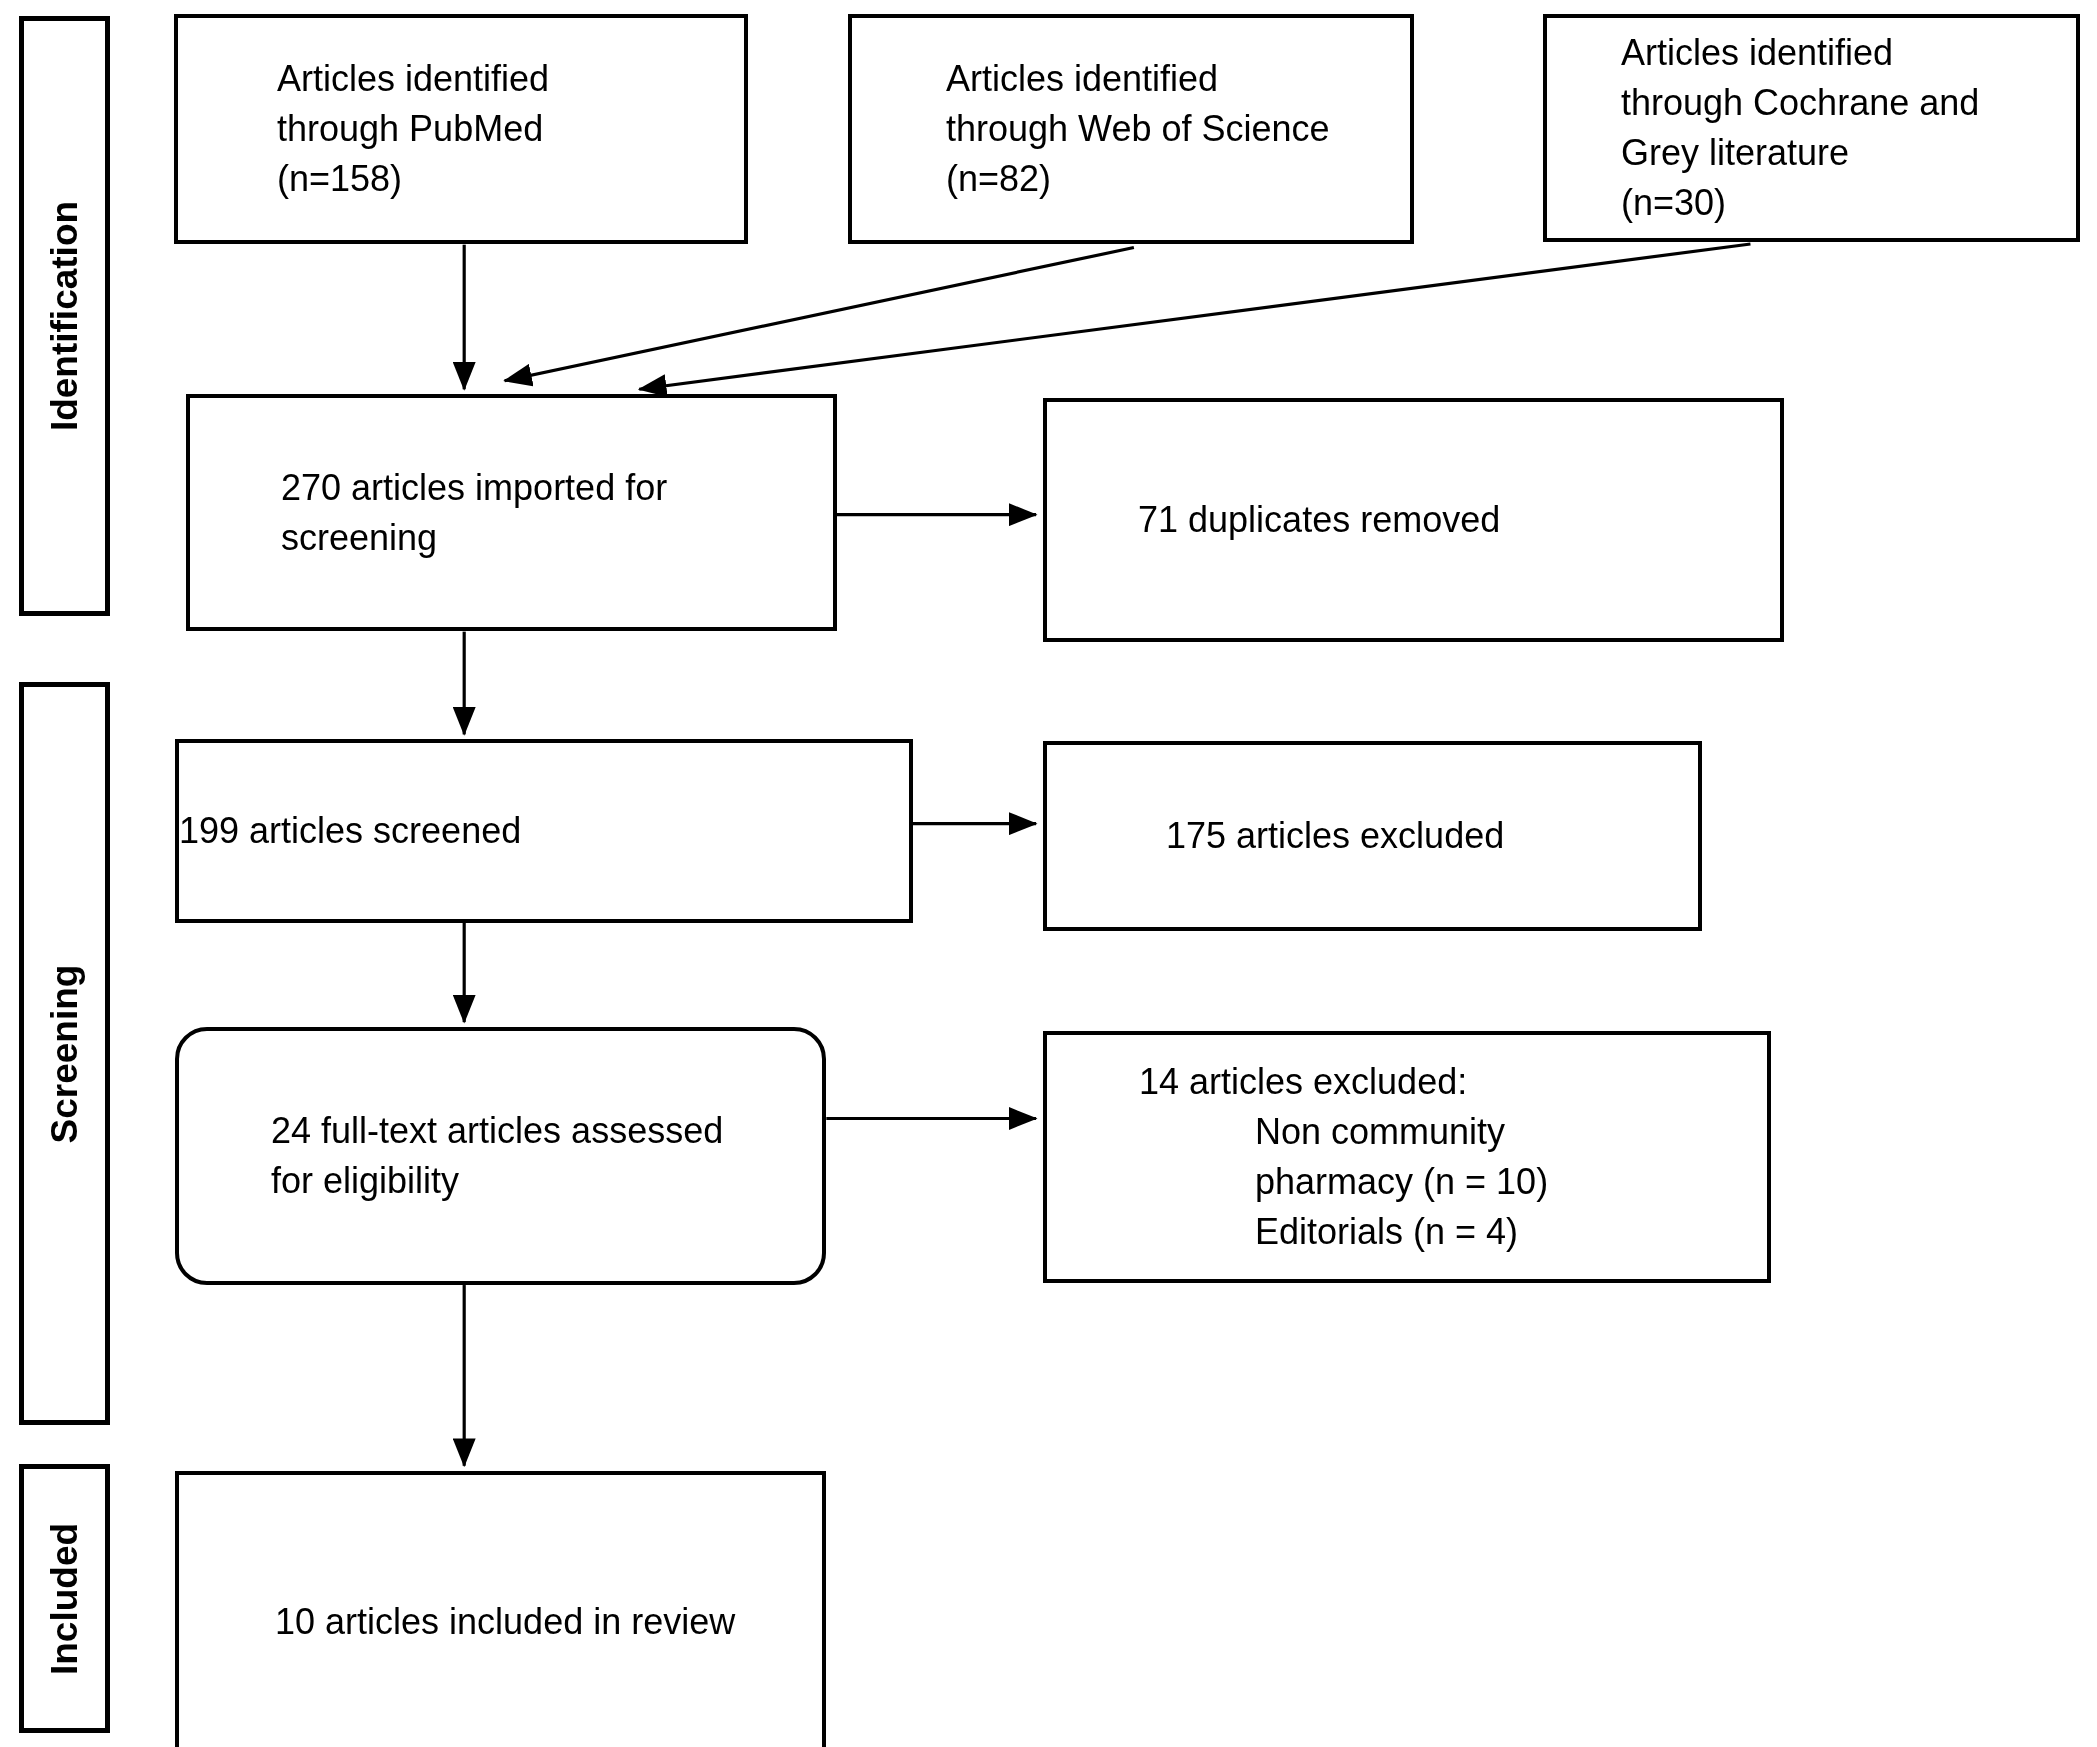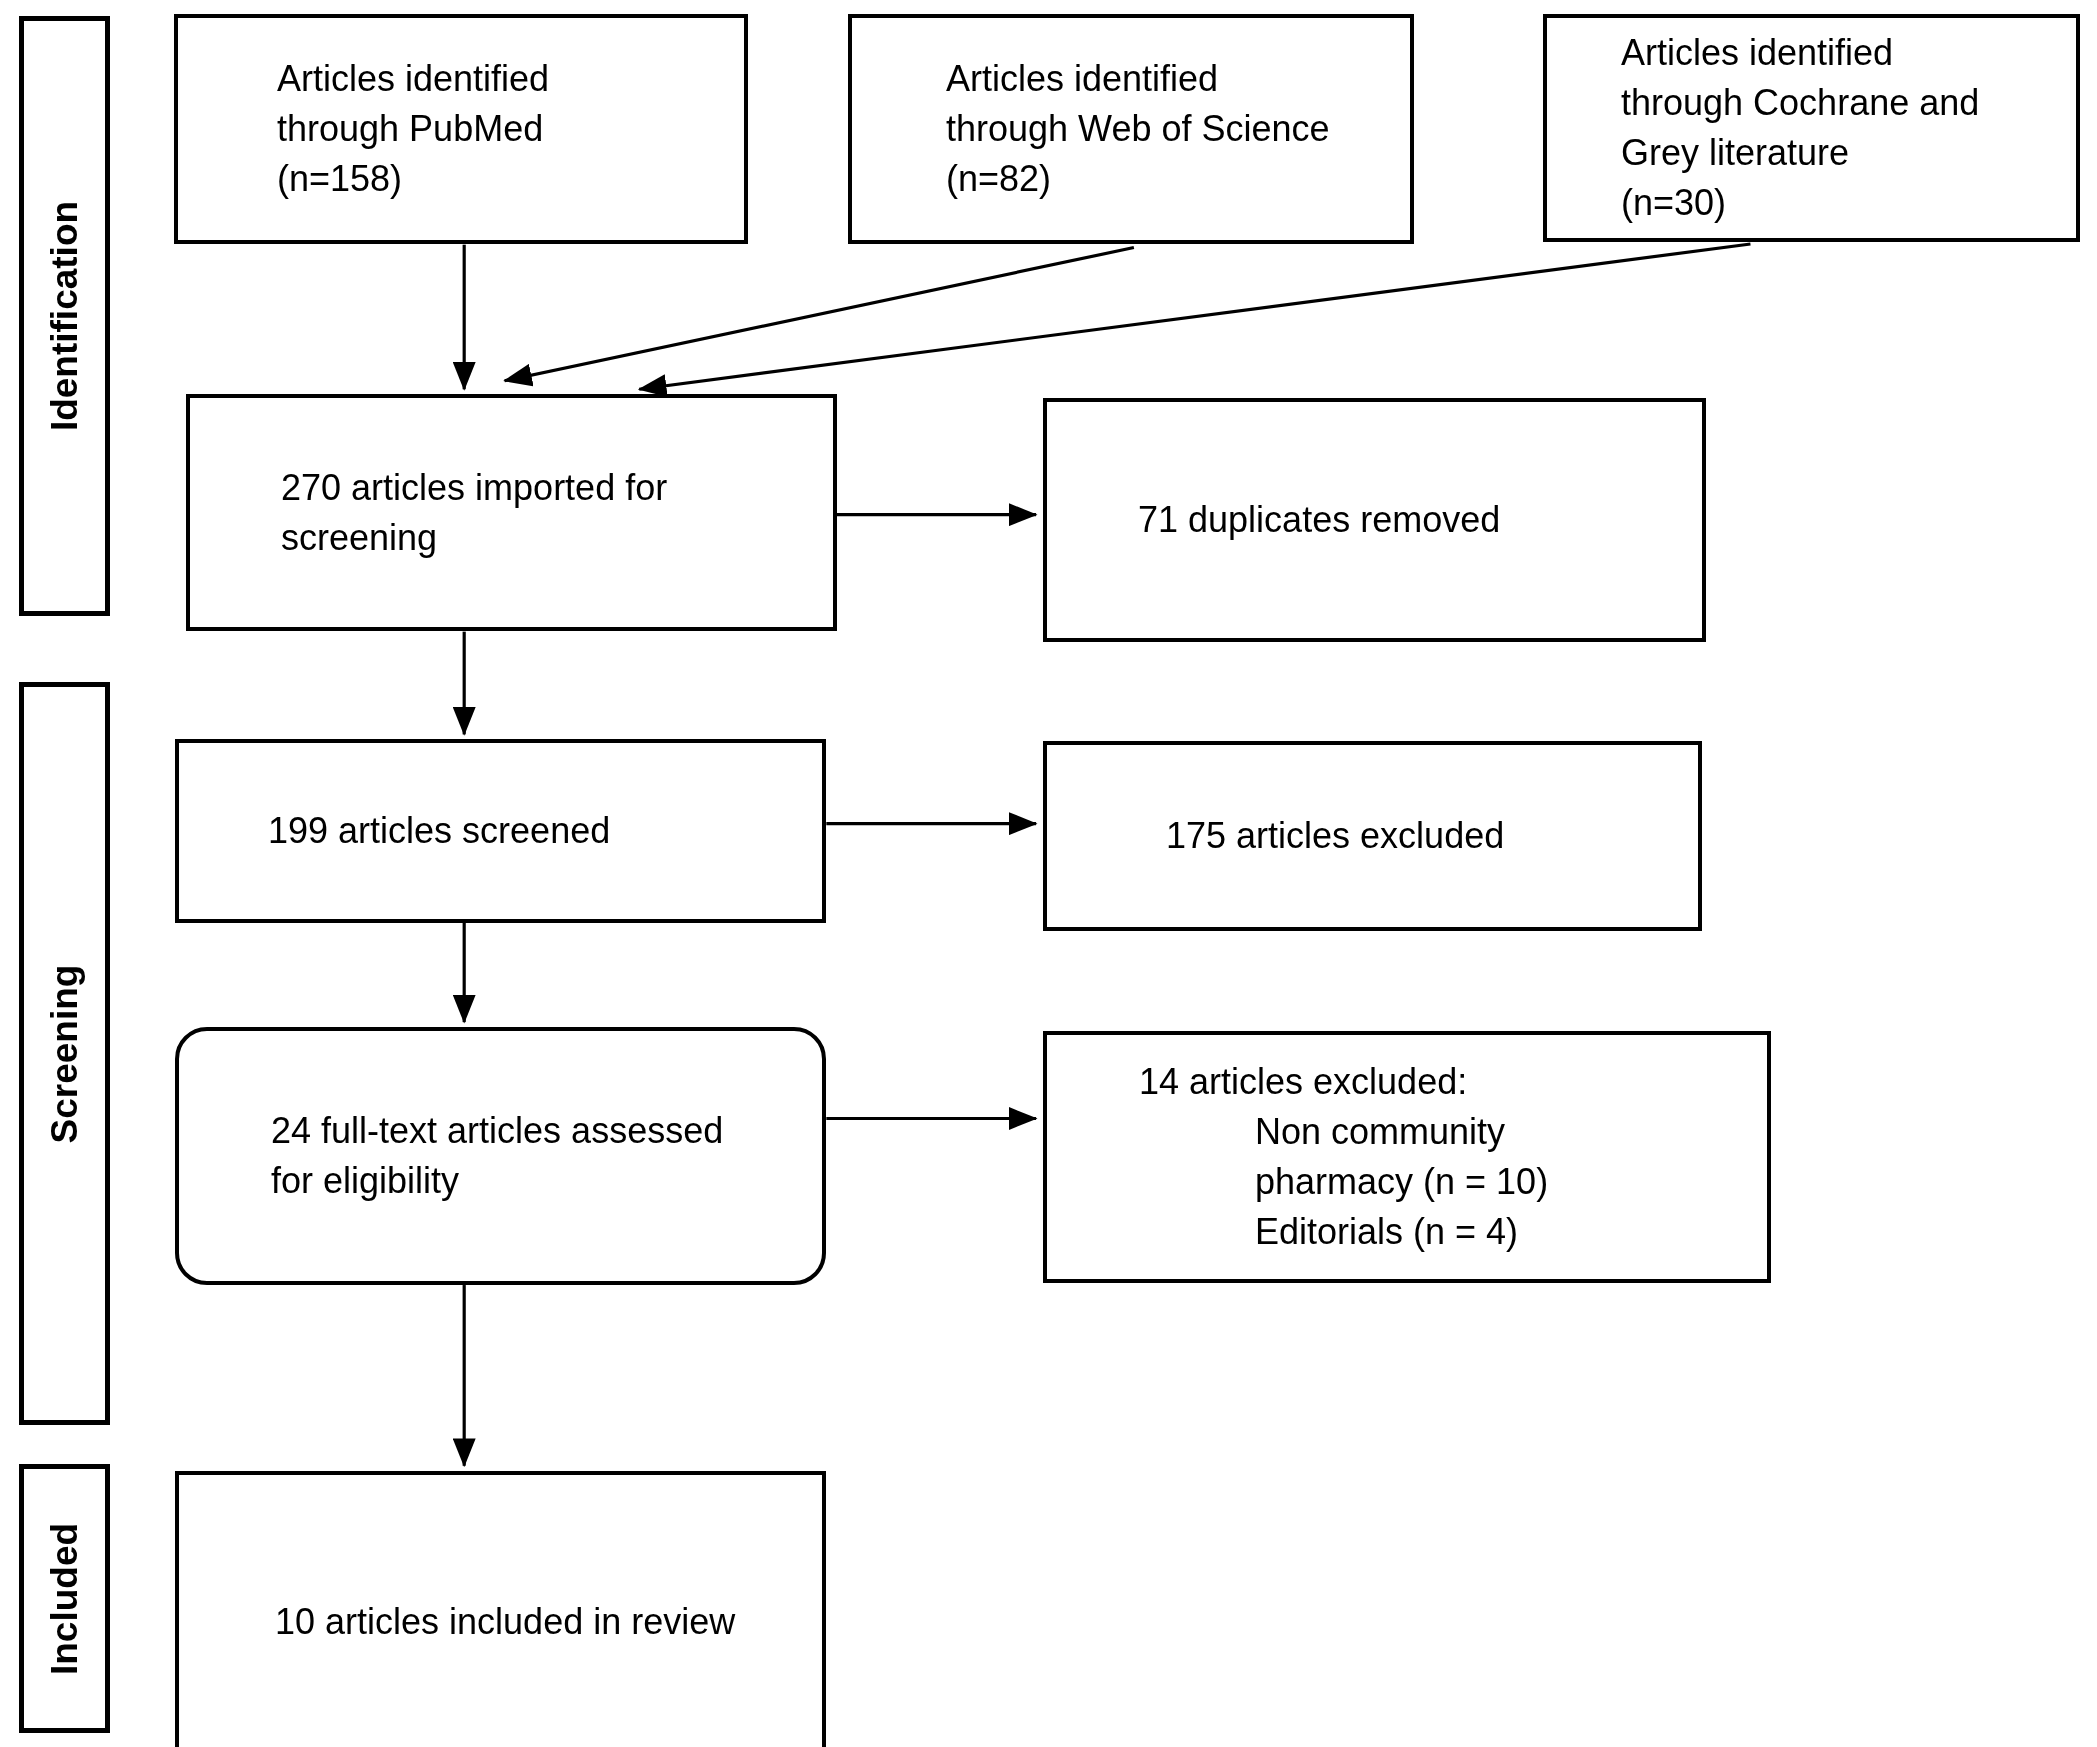--- a/index.html
+++ b/index.html
@@ -57,22 +57,22 @@
   }
   
   #lbl-identification { top: 15.6px;   height: 600px; }
   #lbl-screening      { top: 682px;  height: 743px; }
   #lbl-included       { top: 1464px; height: 269px; }
   
   #box-pubmed     { left: 174px;  top: 14px;   width: 574px; height: 230px; padding-left: 99px; }
   #box-wos        { left: 848px; top: 14px;   width: 566px; height: 230px; padding-left: 94px; }
   #box-cochrane   { left: 1543px; top: 14px;   width: 537px; height: 228px; padding-left: 74px; }
   #box-imported   { left: 186px;  top: 394px;  width: 651px; height: 237px; padding-left: 91px; }
-  #box-duplicates { left: 1043px; top: 398px;  width: 663px; height: 244px; padding-left: 91px; }
-  #box-screened   { left: 175px;  top: 739px; width: 651px; height: 184px; padding-left: 89px; }
+  #box-duplicates { left: 1043px; top: 398px;  width: 741px; height: 244px; padding-left: 91px; }
+  #box-screened   { left: 175px;  top: 739px; width: 738px; height: 184px; }
   #box-excluded175{ left: 1043px; top: 741px; width: 659px; height: 190px; padding-left: 119px; }
   #box-fulltext   { left: 175px;  top: 1027px; width: 651px; height: 258px; padding-left: 92px; border-radius: 32px; }
   #box-excluded14 { left: 1043px; top: 1031px; width: 728px; height: 252px; padding-left: 92px; }
   #box-included10 { left: 175px;  top: 1471px; width: 651px; height: 302px; padding-left: 96px; justify-content: center; }
   #box-excluded14 .detail {
     display: block;
     white-space: pre-line;
     margin-left: 116px;
   }
 </style>

